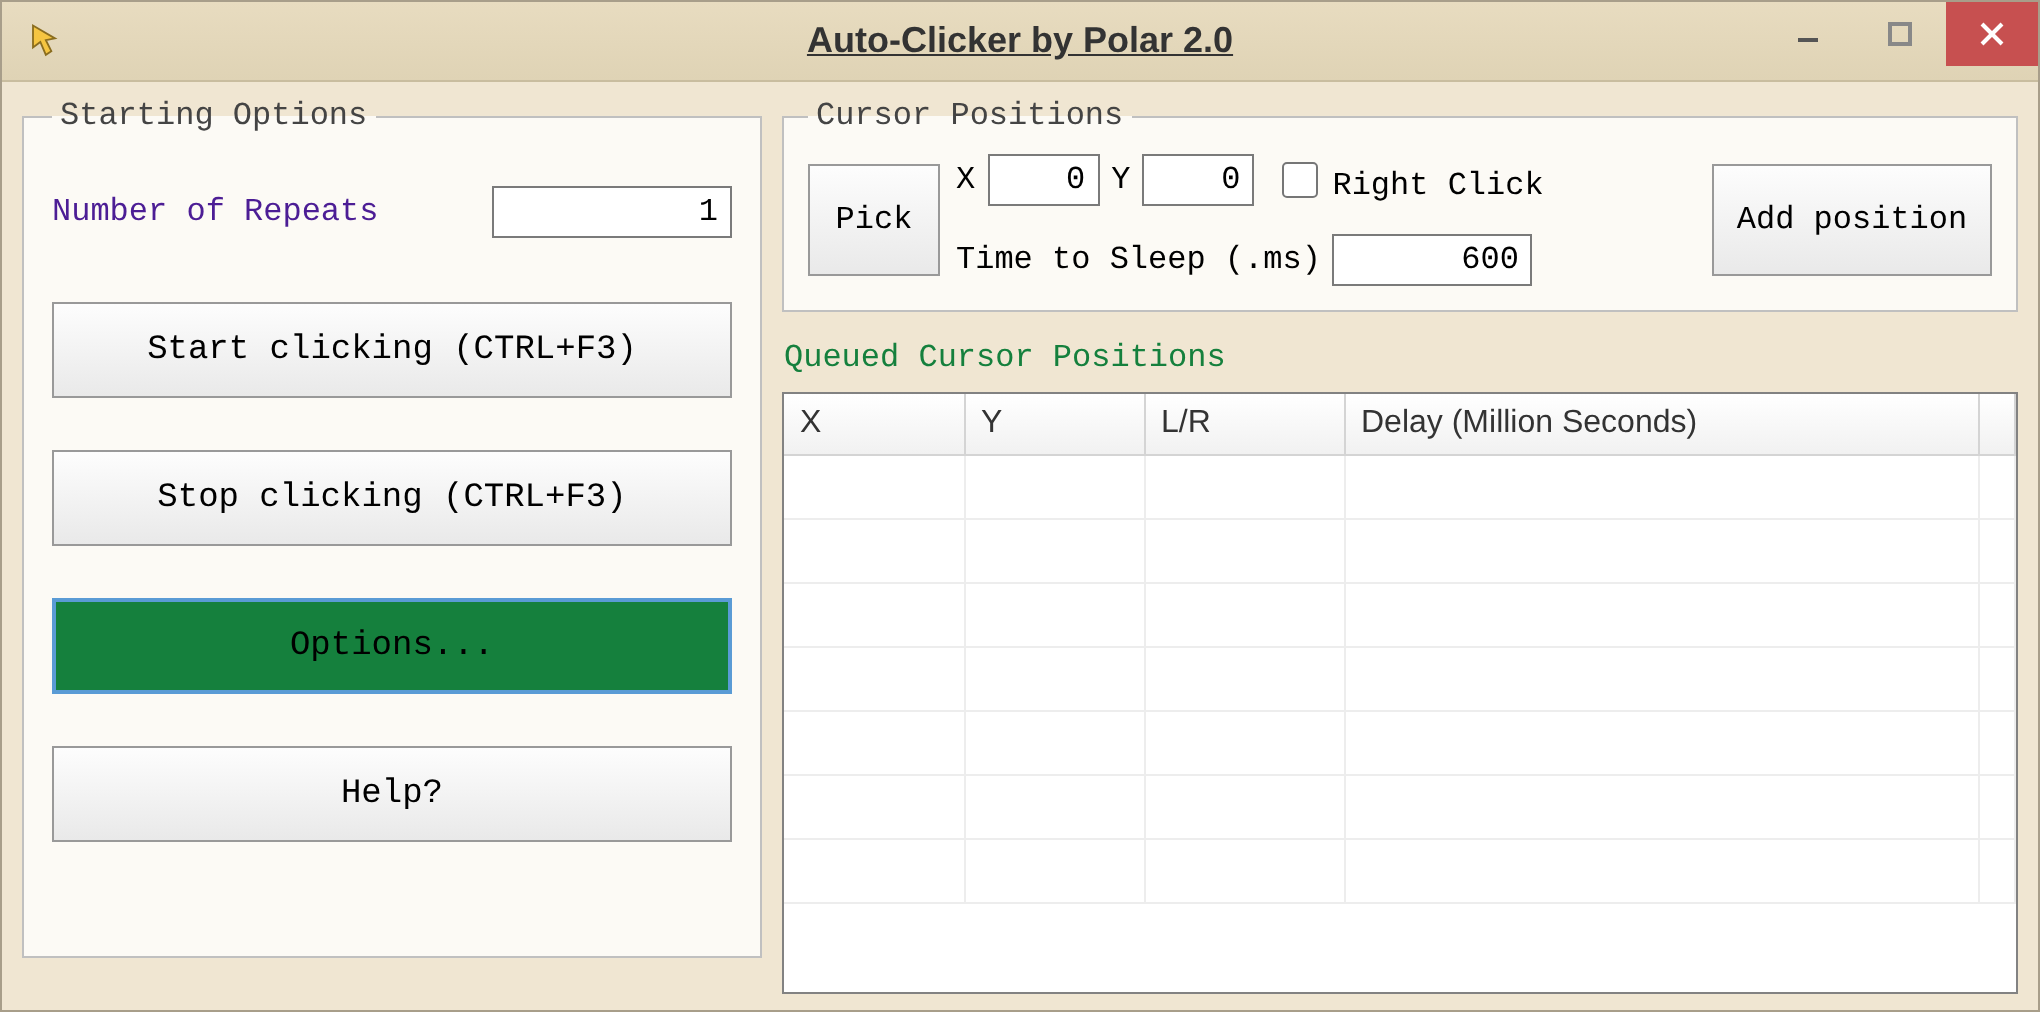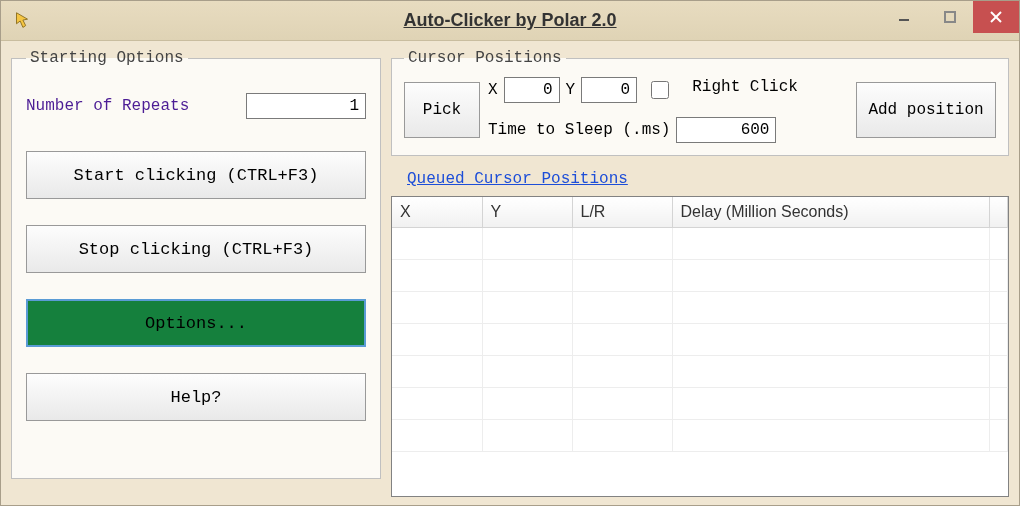--- a/index.html
+++ b/index.html
@@ -139,21 +139,21 @@
 .cursor-fieldset {
   padding: 10px 12px 12px 12px;
   margin-bottom: 8px;
 }
 .cursor-row {
   display: flex;
   align-items: center;
   gap: 8px;
 }
 .pick-btn {
-  width: 76px;
+  width: 66px;
   height: 56px;
   font-family: "Courier New", monospace;
   font-size: 16px;
   background: linear-gradient(to bottom, #fdfdfd, #e9e9e9);
   border: 1px solid #999;
   cursor: pointer;
 }
 .middle-col {
   flex: 1;
   display: flex;
@@ -163,42 +163,41 @@
 .xy-row {
   display: flex;
   align-items: center;
   gap: 6px;
 }
 .xy-row label { font-size: 16px; }
 .coord-input { width: 56px; }
 .sleep-input { width: 100px; }
 .checkbox-wrap {
   display: flex;
-  align-items: flex-start;
-  gap: 20px;
+  align-items: flex-end;
+  gap: 4px;
   margin-left: 4px;
 }
 .checkbox-wrap input[type="checkbox"] {
   width: 18px;
   height: 18px;
 }
 .add-btn {
   width: 140px;
   height: 56px;
   font-family: "Courier New", monospace;
   font-size: 16px;
   background: linear-gradient(to bottom, #fdfdfd, #e9e9e9);
   border: 1px solid #999;
   cursor: pointer;
 }
 .queued-label {
   font-size: 16px;
-  margin: 6px 0 8px 16px;
-  color: #1d4ed8;
-  text-decoration: underline;
+  margin: 6px 0 8px 1px;
+  color: #15803d;
 }
 .table-wrap {
   flex: 1;
   background: #fff;
   border: 1px solid #828282;
   overflow: hidden;
 }
 table {
   width: 100%;
   border-collapse: collapse;

